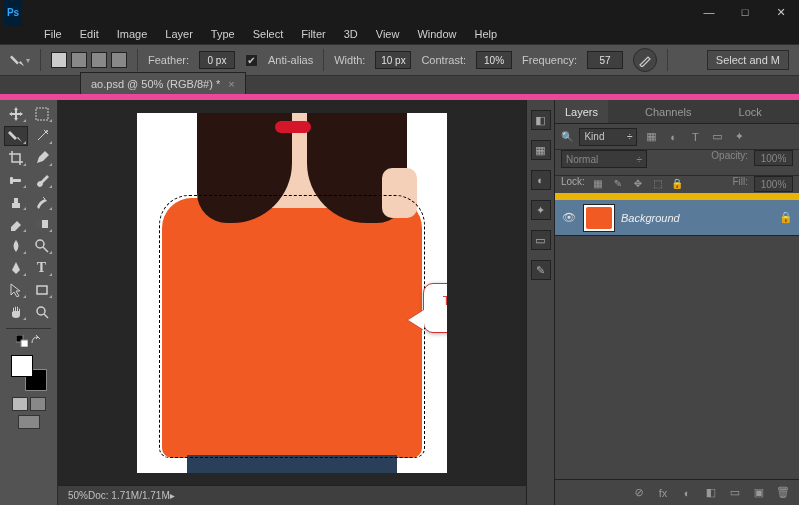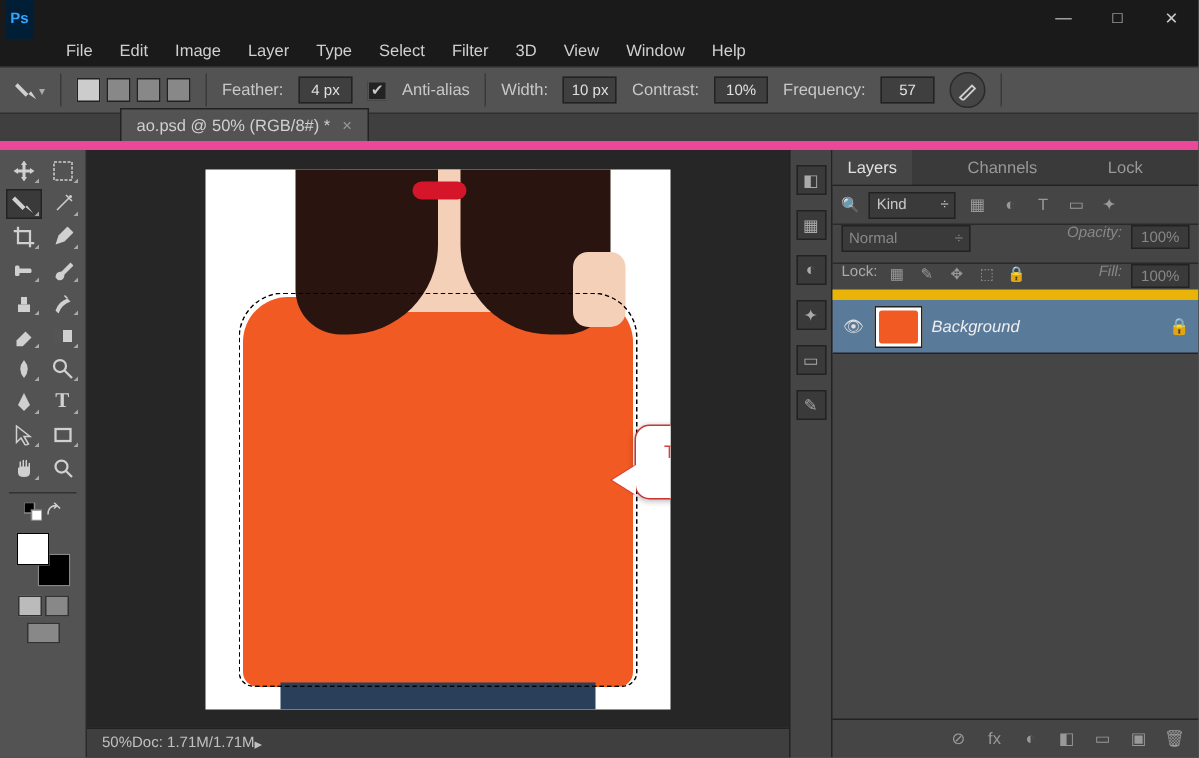--- a/index.html
+++ b/index.html
@@ -74,21 +74,21 @@
 .paneltab { padding: 0 10px; height: 100%; display: flex; align-items: center; font-size: 11px; color: #999; cursor: pointer; }
 .paneltab.active { background: #454545; color: #e0e0e0; }
 .panel-opt { margin-left: auto; padding: 0 6px; color: #aaa; cursor: pointer; }
 
 .filterrow { height: 26px; display: flex; align-items: center; gap: 6px; padding: 0 6px; border-bottom: 1px solid #2a2a2a; }
 .kindsel { width: 58px; height: 18px; background: #3a3a3a; border: 1px solid #222; color: #c8c8c8; font-size: 10px; display: flex; align-items: center; padding: 0 4px; }
 .filticon { width: 16px; height: 16px; display: flex; align-items: center; justify-content: center; color: #999; cursor: pointer; }
 
 .blendrow { height: 26px; display: flex; align-items: flex-start; gap: 6px; padding: 0 6px; border-bottom: 1px solid #2a2a2a; }
 .blendsel { width: 86px; height: 18px; background: #3a3a3a; border: 1px solid #222; color: #888; font-size: 10px; display: flex; align-items: center; padding: 0 4px; }
-.opac-lbl { color: #888; font-size: 10px; margin-left: auto; font-style: italic; }
+.opac-lbl { color: #888; font-size: 10px; margin-left: auto; }
 .minisel { width: 39px; height: 16px; background: #3a3a3a; border: 1px solid #222; color: #888; font-size: 10px; display: flex; align-items: center; justify-content: center; }
 
 .lockrow { height: 24px; display: flex; gap: 6px; padding: 0 6px; border-bottom: 7px solid #eab308; color: #aaa; font-size: 10px; }
 .lockicon { width: 14px; height: 14px; display: flex; align-items: center; justify-content: center; color: #999; cursor: pointer; }
 
 .layerlist { flex: 1; overflow: auto; }
 .layerrow { height: 36px; display: flex; align-items: center; gap: 6px; padding: 0 6px; background: #5a7a9a; border-bottom: 1px solid #222; }
 .eye { width: 16px; height: 16px; display: flex; align-items: center; justify-content: center; cursor: pointer; color: #ddd; }
 .layerthumb { width: 32px; height: 28px; background: #fff; border: 1px solid #222; position: relative; overflow: hidden; }
 .layerthumb::after { content: ""; position: absolute; inset: 2px; background: #f15a22; border-radius: 2px; }
@@ -132,36 +132,37 @@
   </div>
   <div class="sep"></div>
   <div class="swatchrow">
     <div class="swatchbtn" style="background:#ccc"></div>
     <div class="swatchbtn"></div>
     <div class="swatchbtn"></div>
     <div class="swatchbtn"></div>
   </div>
   <div class="sep"></div>
   <span class="optlbl">Feather:</span>
-  <div class="numbox">4 px</div>
+  <div class="numbox">0 px</div>
   <span class="chk">✔</span>
   <span class="optlbl">Anti-alias</span>
   <div class="sep"></div>
   <span class="optlbl">Width:</span>
   <div class="numbox">10 px</div>
   <span class="optlbl">Contrast:</span>
   <div class="numbox">10%</div>
   <span class="optlbl">Frequency:</span>
   <div class="numbox">57</div>
   <div class="pen-opt">
     <svg width="14" height="14" viewBox="0 0 14 14">
         <path d="M2 12 L10 4 L12 6 L4 14 Z" fill="none" stroke="#ccc" stroke-width="1.2"></path>
       </svg>
   </div>
   <div class="sep"></div>
+  <div class="refine-btn">Select and M</div>
 </div>
 
 <div class="tabrow">
   <div class="doctab">
     <span>ao.psd @ 50% (RGB/8#) *</span>
     <span class="close">×</span>
   </div>
 </div>
 
 <div class="main">

